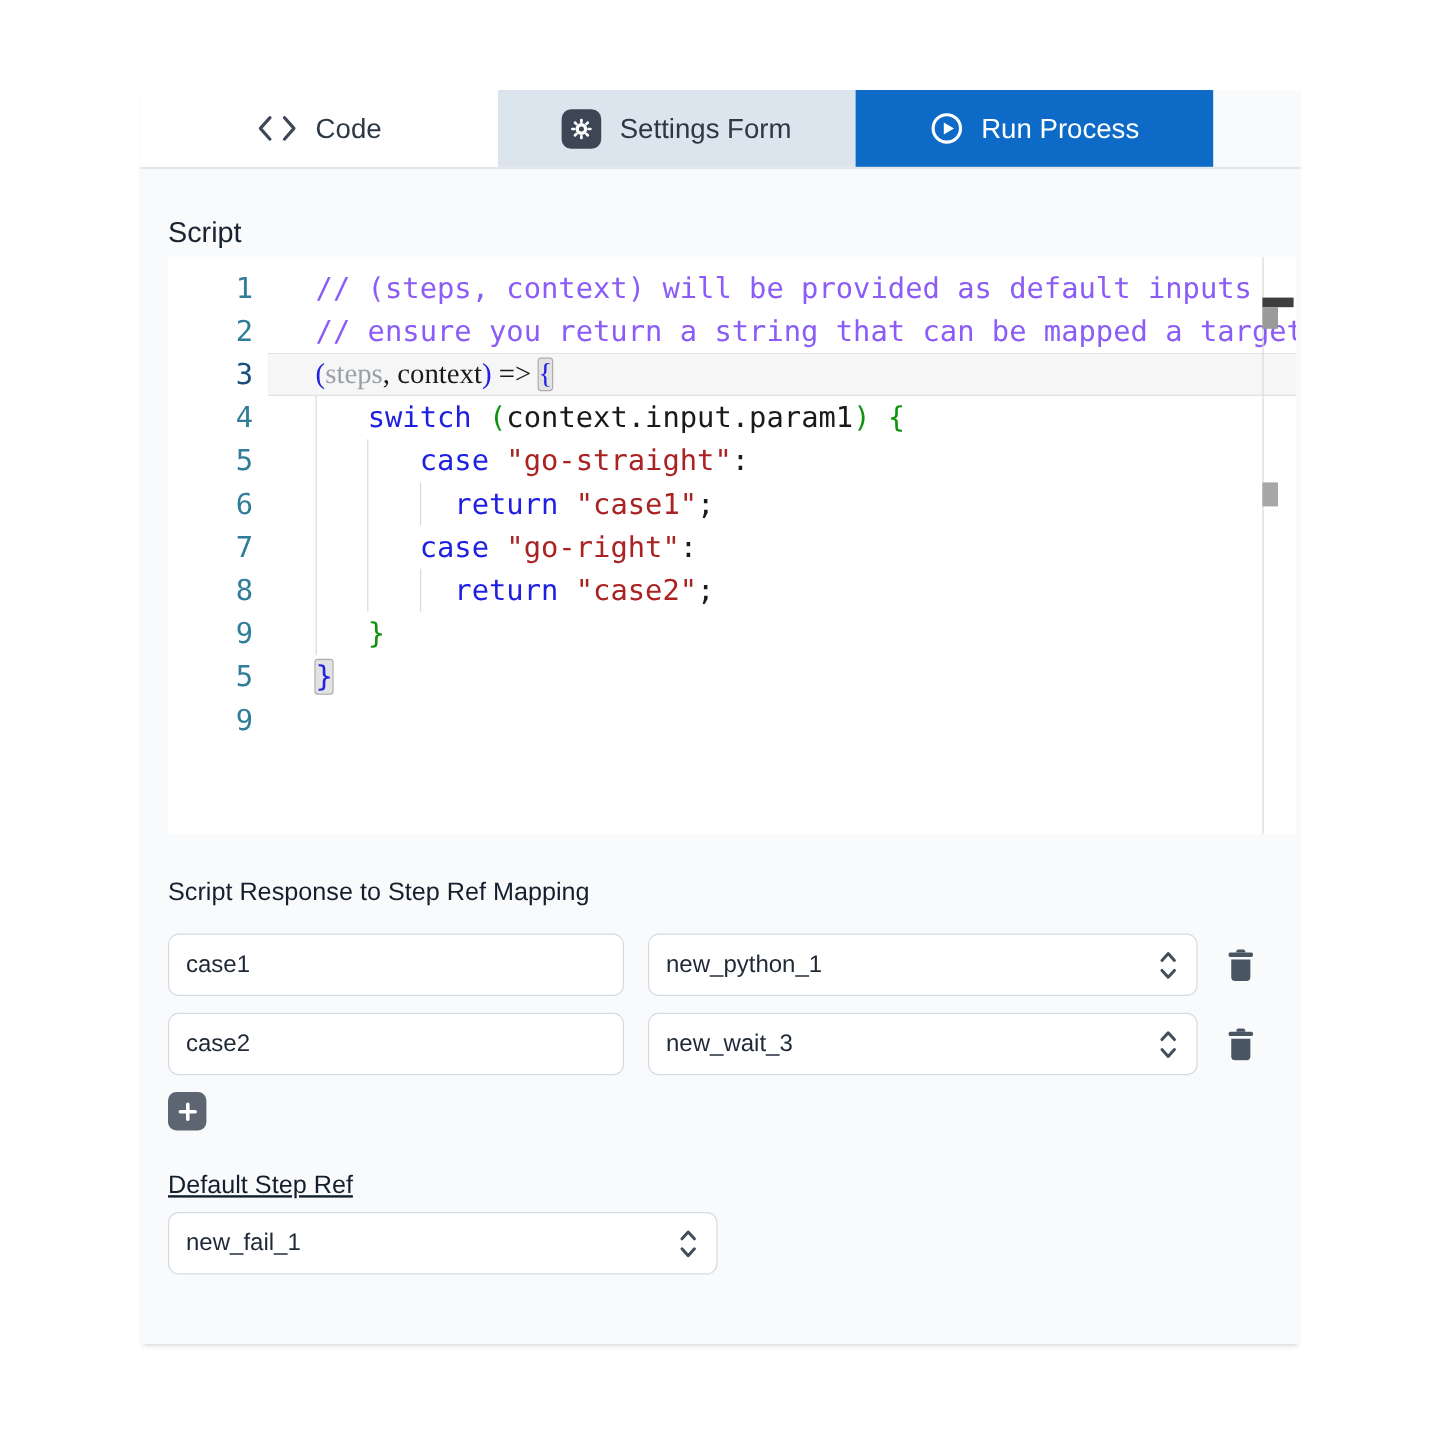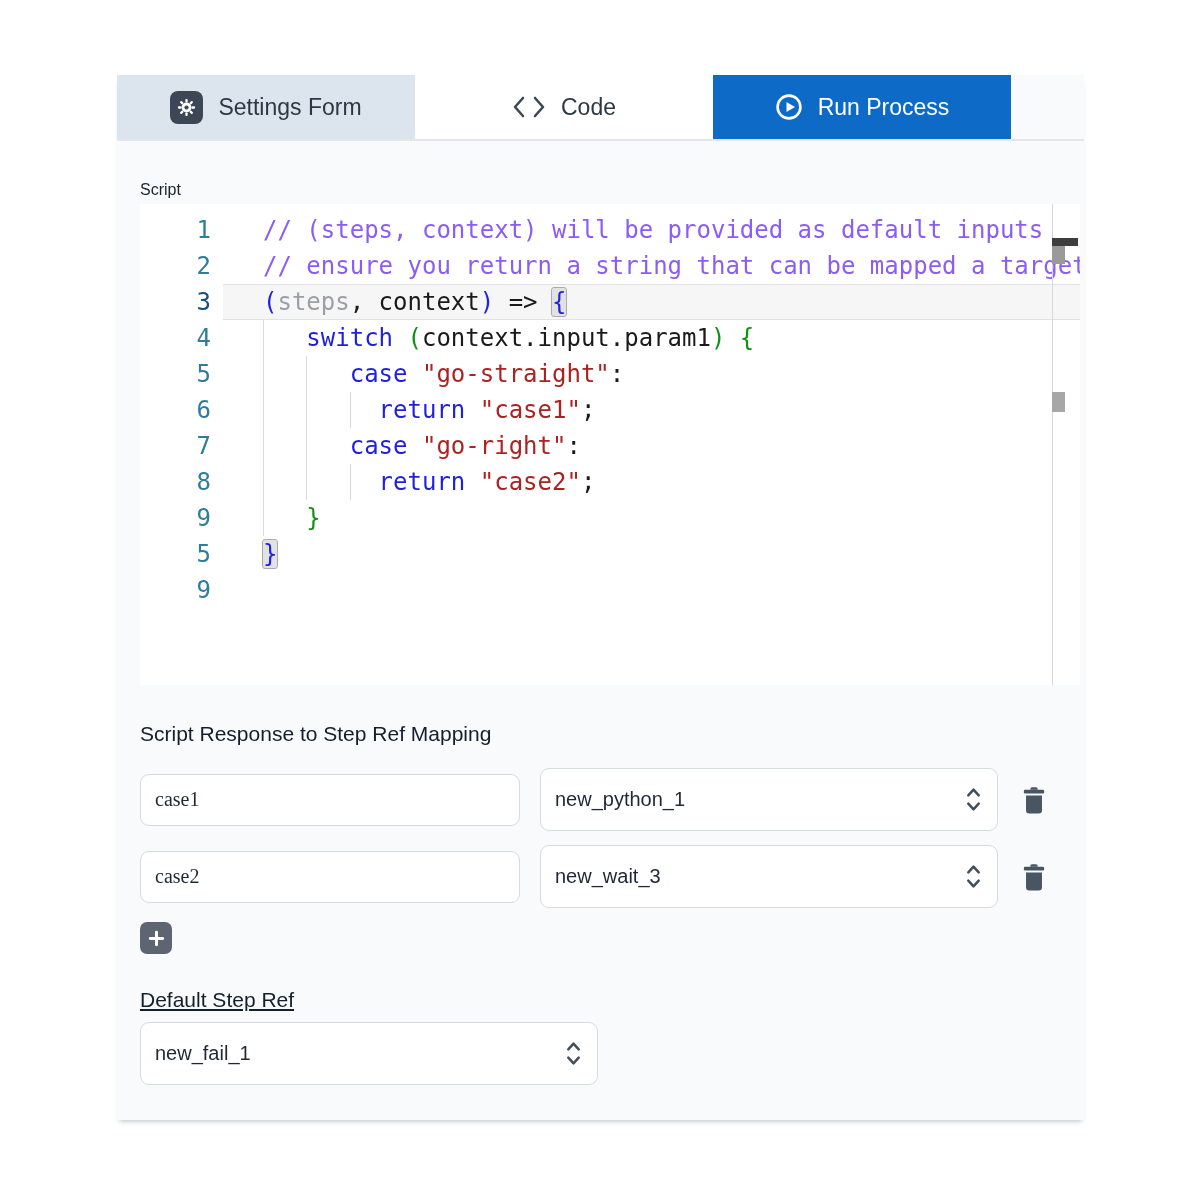--- a/index.html
+++ b/index.html
@@ -13,97 +13,97 @@
   .tab { width:298px; display:flex; align-items:center; justify-content:center; gap:15px;
          font-size:23px; font-weight:500; color:#2d3845; cursor:pointer; }
   .tab-settings { background:#dce5ed; }
   .tab-code { background:#ffffff; }
   .tab-run { background:#0d6bc7; color:#ffffff; }
   .gear-badge { width:33px; height:33px; border-radius:8px; background:#3d4654;
                 display:flex; align-items:center; justify-content:center; }
 
   
   .content { padding-left:23px; }
-  .script-label { margin-top:40px; margin-bottom:5px; font-size:16px; color:#1a2330; }
+  .script-label { margin-top:40px; margin-bottom:5px; font-size:24px; color:#1a2330; }
 
   
   .editor { position:relative; width:940px; height:481px; background:#ffffff; overflow:hidden;
             font-family:"DejaVu Sans Mono", monospace; font-size:24px; line-height:36px; padding-top:8px; }
   .cm-line { display:flex; height:36px; white-space:pre; }
   .cm-gutter { width:71px; text-align:right; color:#2f7d98; flex:none; user-select:none; }
   .cm-content { flex:1; margin-left:12px; position:relative; min-width:0; }
   .cm-text { padding-left:40px; font:inherit; white-space:pre; }
-  .cm-line.active .cm-content { background:#f6f6f6; box-shadow:inset 0 1px 0 #e2e2e2, inset 0 -1px 0 #e2e2e2; }
+  .cm-line.active .cm-content { background:#f6f6f6; box-shadow:inset 0 1px 0 #e2e2e2, inset 0 -1px 0 #e2e2e2;font-family:Liberation Serif, serif; }
   .cm-line.active .cm-gutter { color:#1b4f7d; }
   .cm-guide { position:absolute; top:0; bottom:0; width:1px; background:#dadada; }
   .tok-cm { color:#8b5cf6; }
   .tok-kw { color:#1f1fe0; }
   .tok-st { color:#aa2222; }
   .tok-pl { color:#1a1a1a; }
   .tok-fd { color:#9aa0a6; }
   .tok-b1 { color:#2222e0; }
   .tok-b2 { color:#0f930f; }
   .tok-match { background:#e2e2e2; outline:1px solid #ababab; border-radius:2px; }
   .editor-vline { position:absolute; left:912px; top:0; bottom:0; width:1px; background:#d8d8d8; z-index:2; }
   .sb-dark  { position:absolute; left:912px; top:34px;  width:26px; height:8px;  background:#3e3e3e; z-index:3; }
   .sb-gray  { position:absolute; left:912px; top:42px;  width:13px; height:18px; background:#9a9a9a; z-index:3; }
   .sb-thumb { position:absolute; left:912px; top:188px; width:13px; height:20px; background:#a7a7a7; z-index:3; }
 
   
   .mapping-heading { margin-top:37px; font-size:21px; color:#141f2d; }
   .map-rows { margin-top:22px; }
   .map-row { display:flex; align-items:center; gap:20px; margin-bottom:14px; }
   .text-input { width:380px; height:52px; border:1px solid #d6dbe2; border-radius:9px; background:#fff;
-                padding:0 14px; font-size:20px; color:#1f2936; font-family:Liberation Serif, serif; outline:none; }
-  .select { width:458px; height:63px; border:1px solid #d6dbe2; border-radius:9px; background:#fff;
+                padding:0 14px; font-size:20px; color:#1f2936; font-family:Liberation Sans, sans-serif; outline:none; }
+  .select { width:458px; height:52px; border:1px solid #d6dbe2; border-radius:9px; background:#fff;
             display:flex; align-items:center; justify-content:space-between; padding:0 15px 0 14px;
             font-size:20px; color:#1f2936; cursor:pointer; }
   .trash-btn { border:none; background:transparent; padding:0; margin-left:4px; width:26px; height:28px; cursor:pointer; }
   .add-btn { margin-top:14px; width:32px; height:32px; border:none; border-radius:7px; background:#5c6571;
              display:flex; align-items:center; justify-content:center; cursor:pointer; }
 
   .default-label { margin-top:34px; font-size:21px; color:#141f2d;text-decoration:underline; }
   .default-select { margin-top:10px; }
 </style>
 </head>
 <body>
 
 <div class="panel">
 
   <div class="tabbar">
+    <div class="tab tab-code">
+      <span style="display:flex;">
+        <svg width="34" height="24" viewBox="0 0 34 24" fill="none" stroke="#3d4856" stroke-width="2.6" stroke-linecap="round" stroke-linejoin="round">
+          <polyline points="11,3 3,12 11,21"></polyline>
+          <polyline points="23,3 31,12 23,21"></polyline>
+        </svg>
+      </span>
+      <span>Code</span>
+    </div>
+
     <div class="tab tab-settings">
       <span class="gear-badge">
         <svg width="21" height="21" viewBox="0 0 24 24">
           <g fill="#ffffff">
             <rect x="10.7" y="2.2" width="2.6" height="4.2" rx="1"></rect>
             <rect x="10.7" y="2.2" width="2.6" height="4.2" rx="1" transform="rotate(45 12 12)"></rect>
             <rect x="10.7" y="2.2" width="2.6" height="4.2" rx="1" transform="rotate(90 12 12)"></rect>
             <rect x="10.7" y="2.2" width="2.6" height="4.2" rx="1" transform="rotate(135 12 12)"></rect>
             <rect x="10.7" y="2.2" width="2.6" height="4.2" rx="1" transform="rotate(180 12 12)"></rect>
             <rect x="10.7" y="2.2" width="2.6" height="4.2" rx="1" transform="rotate(225 12 12)"></rect>
             <rect x="10.7" y="2.2" width="2.6" height="4.2" rx="1" transform="rotate(270 12 12)"></rect>
             <rect x="10.7" y="2.2" width="2.6" height="4.2" rx="1" transform="rotate(315 12 12)"></rect>
             <circle cx="12" cy="12" r="5.6"></circle>
           </g>
           <circle cx="12" cy="12" r="2.4" fill="#3d4654"></circle>
         </svg>
       </span>
       <span>Settings Form</span>
     </div>
 
-    <div class="tab tab-code">
-      <span style="display:flex;">
-        <svg width="34" height="24" viewBox="0 0 34 24" fill="none" stroke="#3d4856" stroke-width="2.6" stroke-linecap="round" stroke-linejoin="round">
-          <polyline points="11,3 3,12 11,21"></polyline>
-          <polyline points="23,3 31,12 23,21"></polyline>
-        </svg>
-      </span>
-      <span>Code</span>
-    </div>
-
     <div class="tab tab-run">
       <span style="display:flex;">
         <svg width="28" height="28" viewBox="0 0 28 28">
           <circle cx="14" cy="14" r="11.4" fill="none" stroke="#ffffff" stroke-width="2.6"></circle>
           <polygon points="11.5,9 20,14 11.5,19" fill="#ffffff"></polygon>
         </svg>
       </span>
       <span>Run Process</span>
     </div>
   </div>

